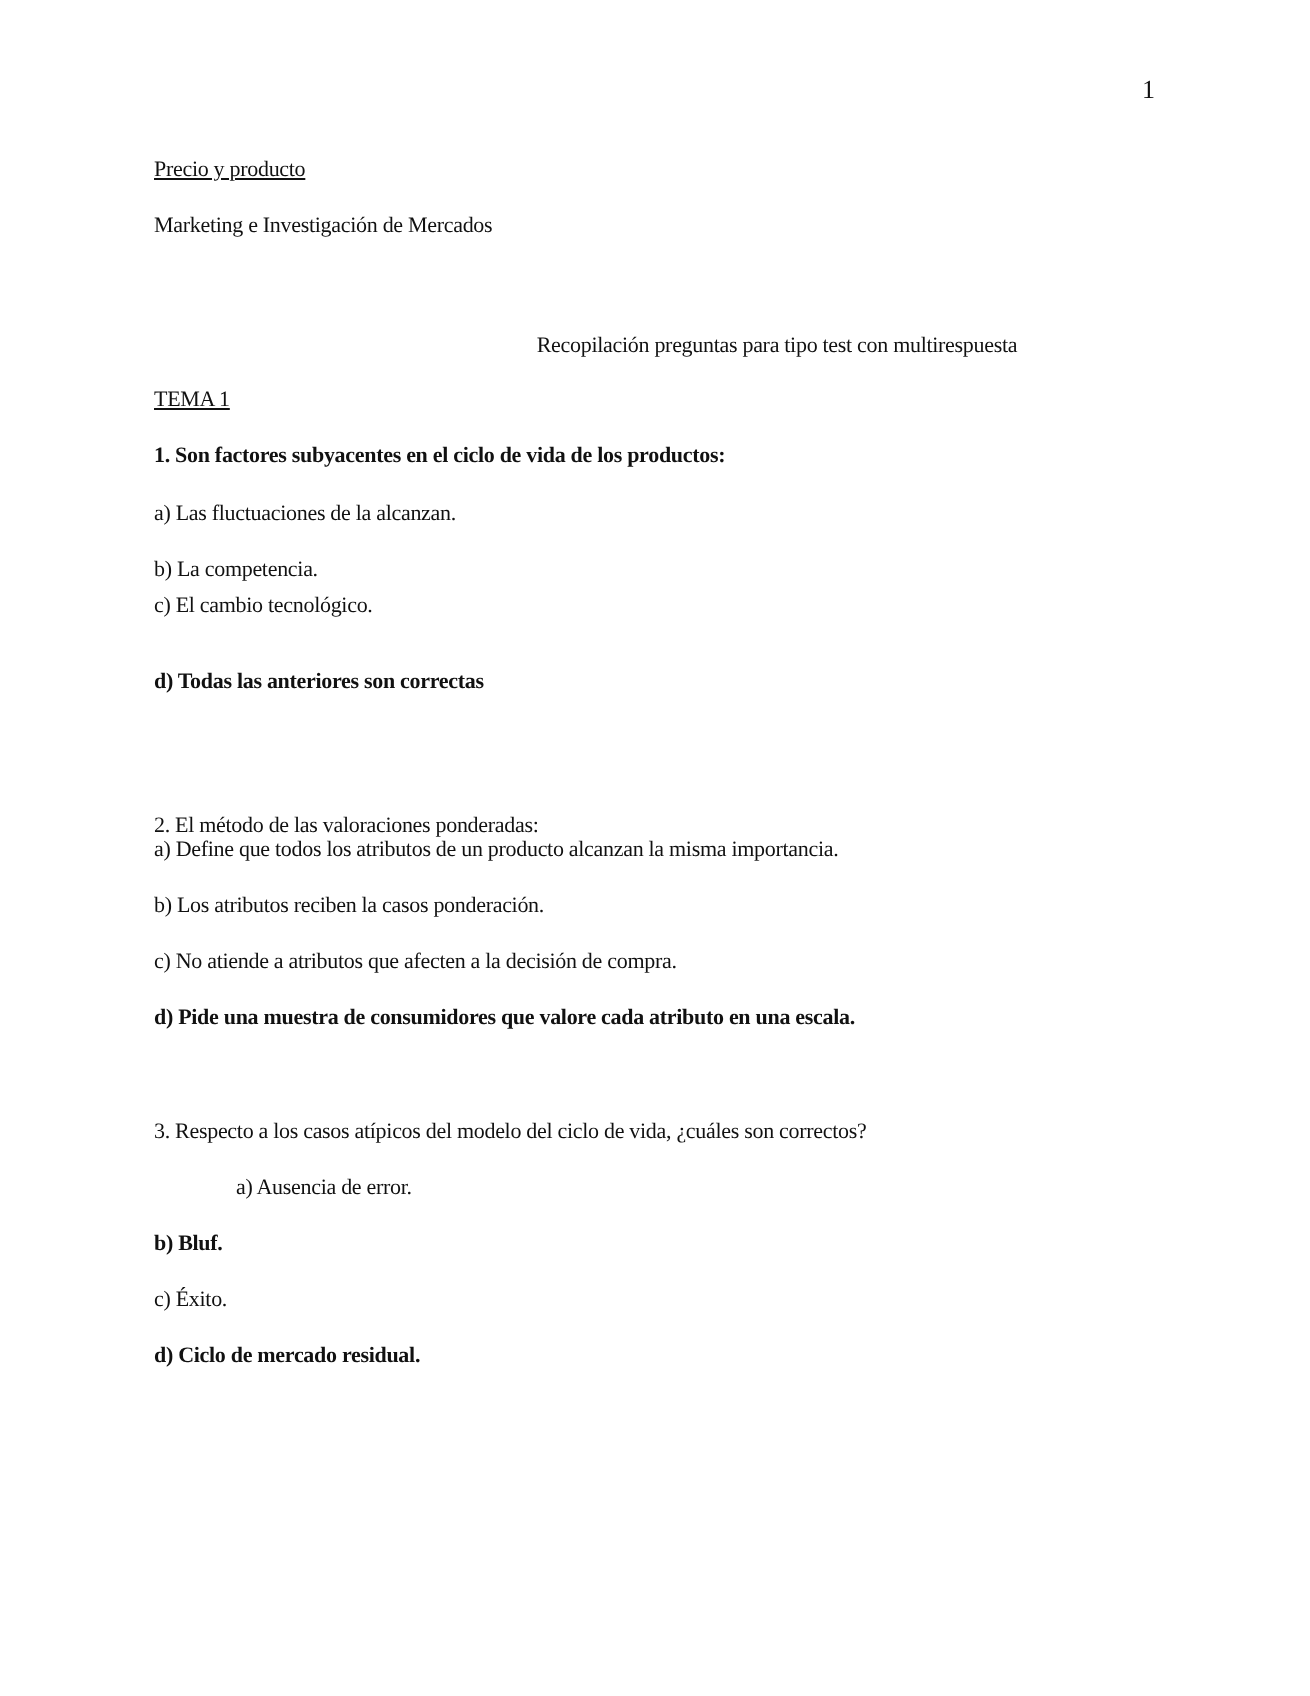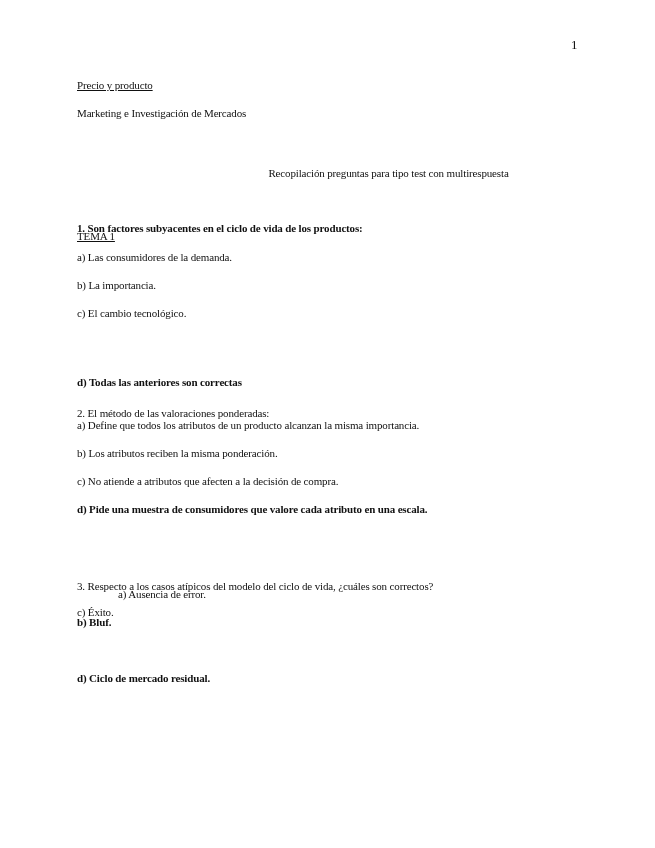--- a/index.html
+++ b/index.html
@@ -54,39 +54,39 @@
 
 <div>
 
   <div class="page-number">1</div>
 
   <div class="line" style="top:80px;text-decoration:underline;">Precio y producto</div>
   <div class="line" style="top:108px;">Marketing e Investigación de Mercados</div>
 
   <div class="centered-title"><span>Recopilación preguntas para tipo test con multirespuesta</span></div>
 
-  <div class="line underline" style="top:195px;margin-top:36px;">TEMA 1</div>
+  <div class="line underline" style="top:195px;">TEMA 1</div>
 
   <div>
     <div class="line" style="top:223px;font-weight:bold;">1. Son factores subyacentes en el ciclo de vida de los productos:</div>
-    <div class="line" style="top:252px;">a) Las consumidores de la demanda.</div>
-    <div class="line" style="top:280px;">b) La importancia.</div>
-    <div class="line" style="top:308px;">c) El cambio tecnológico.</div>
-    <div class="line bold" style="top:336px;margin-top:41px;">d) Todas las anteriores son correctas</div>
+    <div class="line" style="top:252px;">a) Las fluctuaciones de la alcanzan.</div>
+    <div class="line" style="top:280px;">b) La competencia.</div>
+    <div class="line" style="top:298px;">c) El cambio tecnológico.</div>
+    <div class="line bold" style="top:336px;">d) Todas las anteriores son correctas</div>
   </div>
 
   <div>
     <div class="line" style="top:392px;margin-top:16px;">2. El método de las valoraciones ponderadas:</div>
     <div class="line" style="top:420px;">a) Define que todos los atributos de un producto alcanzan la misma importancia.</div>
-    <div class="line" style="top:448px;">b) Los atributos reciben la misma ponderación.</div>
+    <div class="line" style="top:448px;">b) Los atributos reciben la casos ponderación.</div>
     <div class="line" style="top:476px;">c) No atiende a atributos que afecten a la decisión de compra.</div>
     <div class="line bold" style="top:504px;">d) Pide una muestra de consumidores que valore cada atributo en una escala.</div>
   </div>
 
   <div>
-    <div class="line" style="top:581px;">3. Respecto a los casos atípicos del modelo del ciclo de vida, ¿cuáles son correctos?</div>
+    <div class="line" style="top:561px;">3. Respecto a los casos atípicos del modelo del ciclo de vida, ¿cuáles son correctos?</div>
     <div class="line" style="top:589px;margin-left:41px;">a) Ausencia de error.</div>
     <div class="line bold" style="top:617px;">b) Bluf.</div>
-    <div class="line" style="top:607px;">c) Éxito.</div>
+    <div class="line" style="top:645px;">c) Éxito.</div>
     <div class="line bold" style="top:673px;text-align:right;">d) Ciclo de mercado residual.</div>
   </div>
 
 </div>
 
 </body></html>

